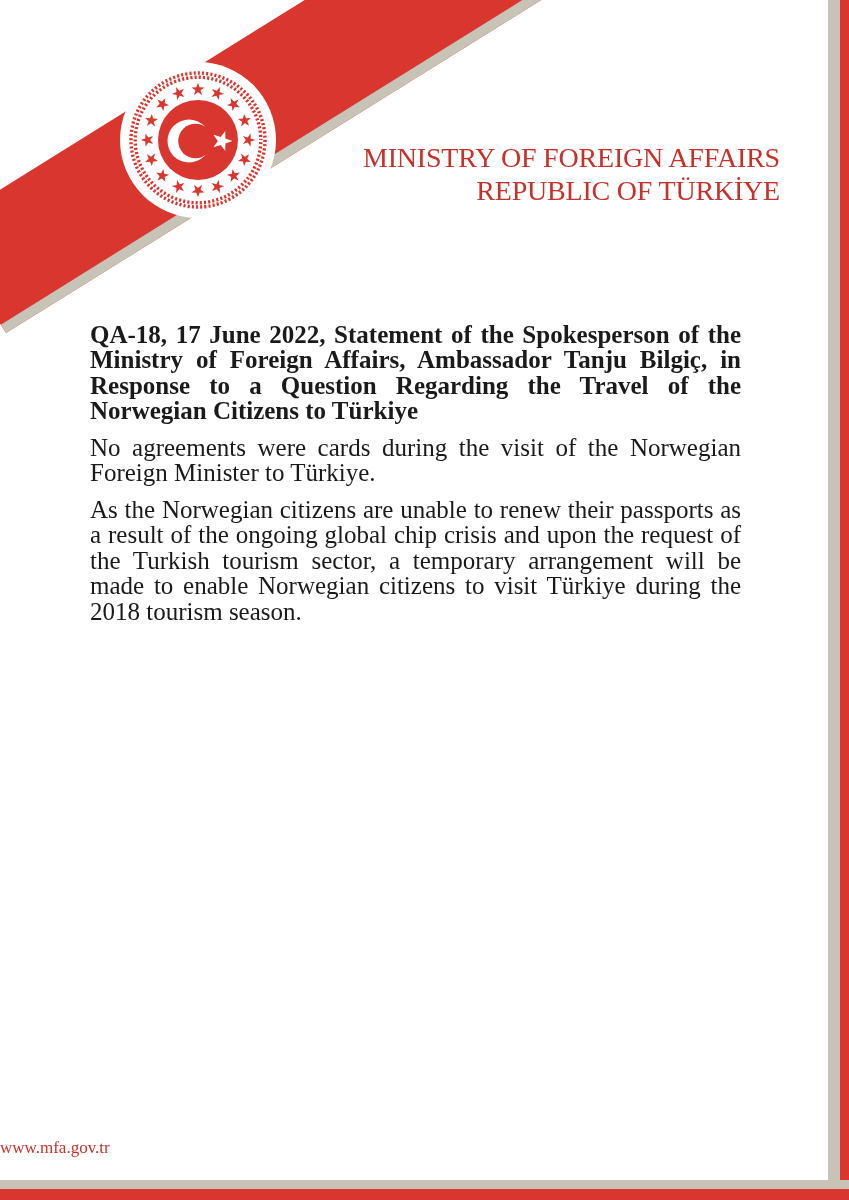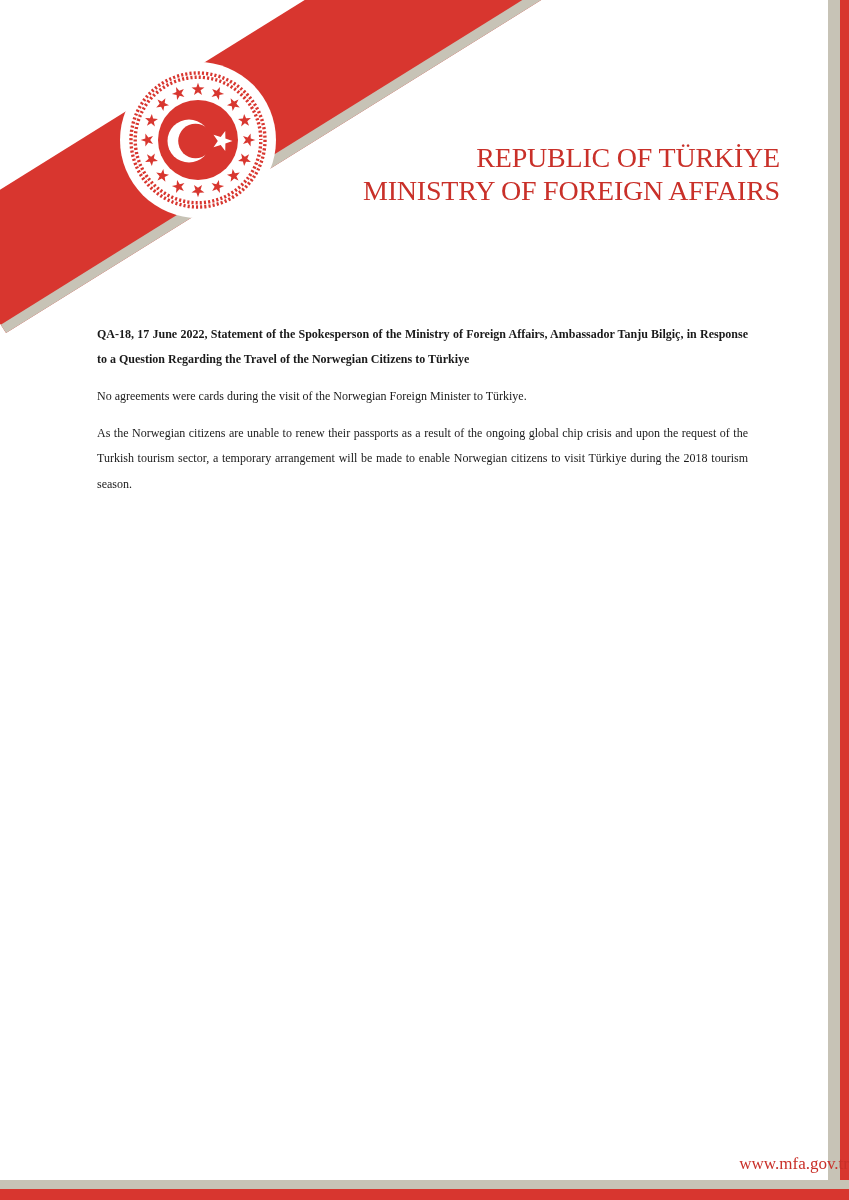--- a/index.html
+++ b/index.html
@@ -51,43 +51,42 @@
     background:var(--gray);
   }
   .footer-red{
     position:absolute;
     left:0;top:1189px;width:849px;height:11px;
     background:var(--red);
   }
   .footer-url{
     position:absolute;
     left:0;top:1138px;width:849px;
-    text-align:right;
+    text-align:left;
     font-size:17px;
     color:var(--text_red);
-    margin-top:16px;
   }
   
   .letterhead{
     position:absolute;
     right:69px;top:141px;
     text-align:right;
     color:var(--text_red);
     font-size:28px;
     line-height:33px;
     letter-spacing:-0.2px;
     white-space:nowrap;
   }
   
   .body-text{
     position:absolute;
-    left:97px;top:322px;
+    left:90px;top:322px;
     width:651px;
     color:var(--ink);
-    font-size:12px;
+    font-size:25px;
     line-height:25.4px;
     text-align:justify;
   }
   .body-text .title{
     font-weight:bold;
     margin:0 0 11px 0;
   }
   .body-text p{
     margin:0 0 11.5px 0;
   }
@@ -125,22 +124,22 @@
       <circle cx="0" cy="0" r="40" style="fill:var(--red)"></circle>
       <g>
         <circle cx="-9" cy="1" r="21.5" fill="#ffffff"></circle>
         <circle cx="-2.5" cy="1" r="17.3" style="fill:var(--red)"></circle>
         <polygon id="emblem-central-star" fill="#ffffff" points="34.50,1.00 27.40,3.47 27.24,10.99 22.70,4.99 15.51,7.17 19.80,1.00 15.51,-5.17 22.70,-2.99 27.24,-8.99 27.40,-1.47"></polygon>
       </g>
     </svg>
   </div>
 
   <div class="letterhead">
+    <div>MINISTRY OF FOREIGN AFFAIRS</div>
     <div>REPUBLIC OF TÜRKİYE</div>
-    <div>MINISTRY OF FOREIGN AFFAIRS</div>
   </div>
 
   <div class="body-text">
     <div class="title">QA-18, 17 June 2022, Statement of the Spokesperson of the Ministry of Foreign Affairs, Ambassador Tanju Bilgiç, in Response to a Question Regarding the Travel of the Norwegian Citizens to Türkiye</div>
     <p>No agreements were cards during the visit of the Norwegian Foreign Minister to Türkiye.</p>
     <p>As the Norwegian citizens are unable to renew their passports as a result of the ongoing global chip crisis and upon the request of the Turkish tourism sector, a temporary arrangement will be made to enable Norwegian citizens to visit Türkiye during the 2018 tourism season.</p>
   </div>
 
   <div class="right-gray"></div>
   <div class="right-red"></div>

